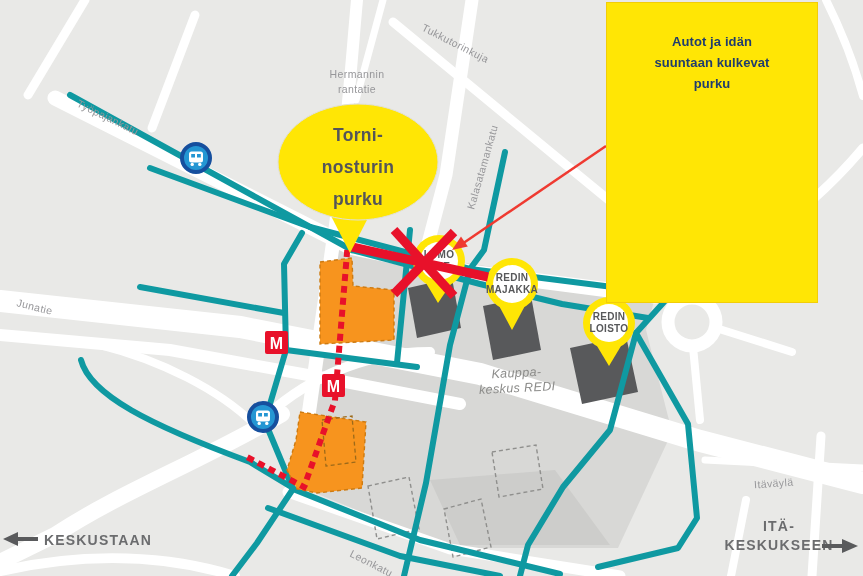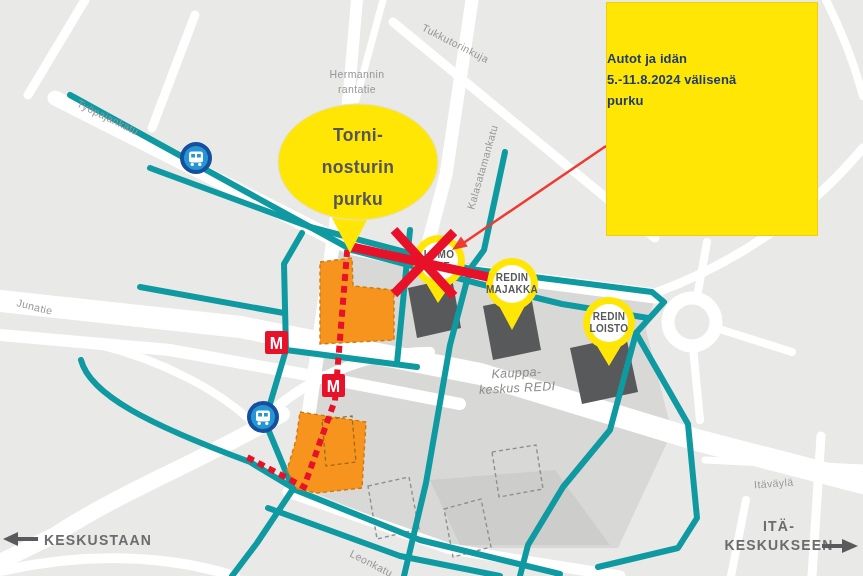--- a/index.html
+++ b/index.html
@@ -5,22 +5,22 @@
   html,body{margin:0;padding:0;background:#fff;}
   #stage{position:relative;width:863px;height:576px;overflow:hidden;background:#e9e9e7;
          font-family:"Liberation Sans",sans-serif;}
   #map-svg{position:absolute;left:0;top:0;}
   .street-label{fill:#97979a;font-size:10.5px;letter-spacing:.4px;}
   .street-label-italic{fill:#8c8c8a;font-size:12.5px;font-style:italic;letter-spacing:.4px;}
   .pin-text{fill:#57585a;font-size:10px;font-weight:bold;letter-spacing:.3px;text-anchor:middle;}
   .bubble-text{fill:#545559;font-size:17.5px;font-weight:600;text-anchor:middle;letter-spacing:.3px;}
   .metro-m{fill:#ffffff;font-size:16px;font-weight:bold;text-anchor:middle;}
   .dir-text{fill:#6b6c6e;font-size:14px;font-weight:bold;letter-spacing:1.2px;text-anchor:middle;}
-  #info-box{position:absolute;left:606px;top:2px;width:212px;height:234px;background:#ffe605;
-            border:1px solid #f2cd08;box-sizing:border-box;padding-top:45px;
+  #info-box{position:absolute;left:606px;top:2px;width:212px;height:301px;background:#ffe605;
+            border:1px solid #f2cd08;box-sizing:border-box;padding-top:28px;text-align:center;
             color:#1f3c6e;font-weight:bold;font-size:13px;line-height:21px;letter-spacing:.1px;}
 </style>
 </head>
 <body>
 
 <div id="stage">
 <svg id="map-svg" width="863" height="576" viewBox="0 0 863 576">
 
   <rect x="0" y="0" width="863" height="576" fill="#e9e9e7"></rect>
 
@@ -198,16 +198,16 @@
       <g>
         <line x1="822" y1="546" x2="844" y2="546" stroke="#595a5c" stroke-width="4"></line>
         <polygon points="842,539 842,553 858,546" fill="#595a5c"></polygon>
       </g>
     </g>
   </g>
 </svg>
 
   <div id="info-box">
     <div>Autot ja idän</div>
-    <div>5.-11.8.2024 välisenä</div>
+    <div>suuntaan kulkevat</div>
     <div>purku</div>
   </div>
 </div>
 
 </body></html>

